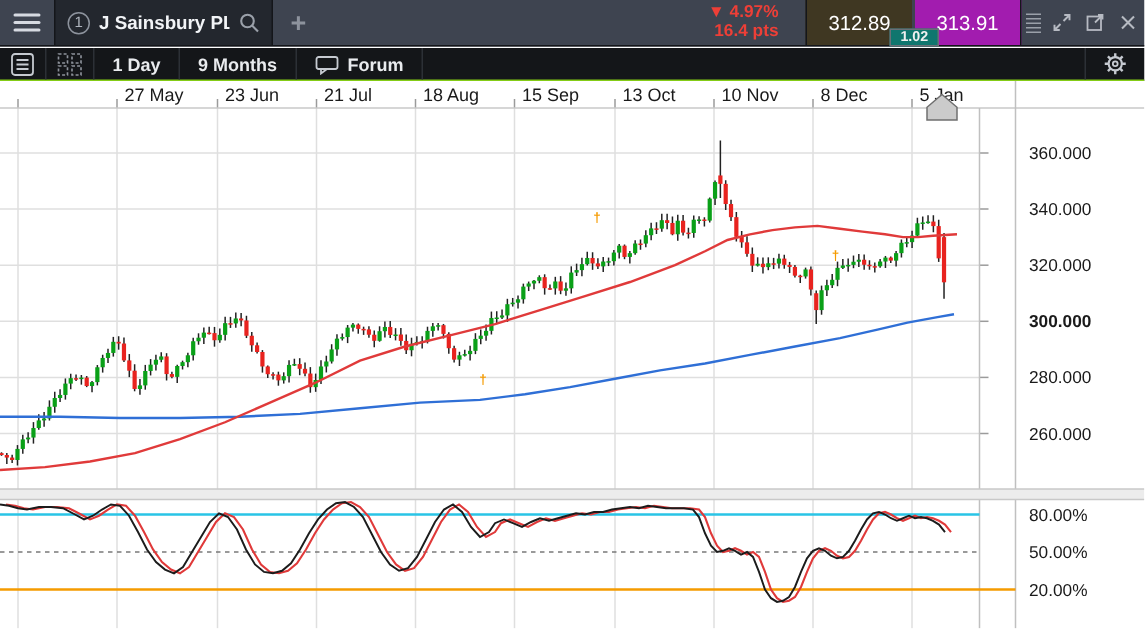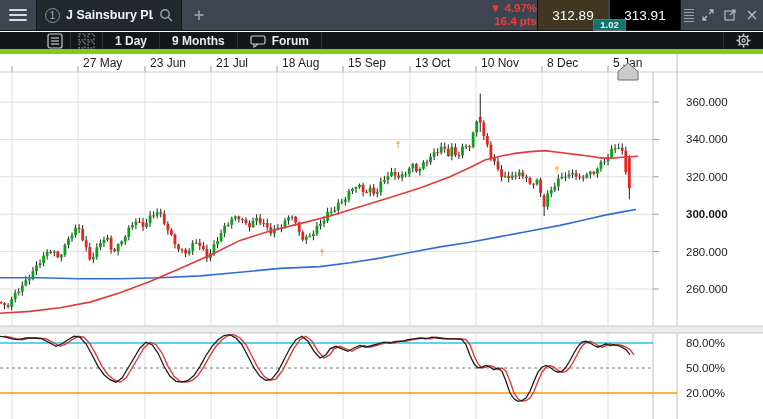--- a/index.html
+++ b/index.html
@@ -17,37 +17,37 @@
     padding:0 8px; border-right:1px solid #14161a; border-left:1px solid #14161a; cursor:pointer; }
   .tab-num { width:15px; height:15px; border:1px solid #8d939d; border-radius:50%;
     color:#aeb4bd; font-size:10px; line-height:13px; text-align:center; flex:none; }
   .tab-title { color:#f2f4f7; font-size:12.5px; font-weight:bold; white-space:nowrap;
     overflow:hidden; flex:1; }
   .tab svg { flex:none; }
   .addtab { width:34px; display:flex; align-items:center; justify-content:center;
     color:#8d939d; font-size:18px; font-weight:bold; cursor:pointer; }
   .tb-spacer { flex:1; }
   .change { display:flex; flex-direction:column; align-items:flex-end; justify-content:center;
-    padding-right:0; line-height:13px; }
+    padding-right:18px; line-height:13px; }
   .change .pct, .change .pts { color:#ee3f37; font-size:11.5px; font-weight:bold; }
   .pricebox { width:71px; display:flex; align-items:center; justify-content:center;
     color:#fff; font-size:13.5px; font-weight:normal; cursor:pointer; }
   .sell { background:#3f3722; border-left:1px solid #14161a; }
-  .buy  { background:#000000; margin-left:2px; border-right:1px solid #14161a; }
+  .buy  { background:#a21caf; margin-left:2px; border-right:1px solid #14161a; }
   .spread { position:absolute; left:593px; top:19px; width:33px; height:12px;
     background:#0f766e; border:1px solid #6a6f77; color:#f0f0f0; font-size:9.5px;
     font-weight:bold; text-align:center; line-height:10px; z-index:5; }
   .grip { width:16px; display:flex; flex-direction:column; justify-content:center; gap:2px;
     padding:0 3px; cursor:pointer; }
   .grip div { height:1px; background:#9aa0a9; }
   .tb-icon { width:22px; display:flex; align-items:center; justify-content:center; cursor:pointer; }
 
   
   .toolbar { position:absolute; left:0; top:32px; width:763px; height:22px;
-    background:#141619; display:flex; align-items:stretch; border-bottom:5px solid #84cc16;padding-left:40px; }
+    background:#141619; display:flex; align-items:stretch; border-bottom:1px solid #84cc16; }
   .seg { display:flex; align-items:center; gap:6px; padding:0 12px;
     border-right:1px solid #2c3036; color:#e9ebee; font-size:12px; font-weight:bold;
     white-space:nowrap; cursor:pointer; }
   .seg.iconbtn { padding:0 7px; }
   .tool-spacer { flex:1; }
   .gearseg { border-right:none; border-left:1px solid #2c3036; }
 
   
   .chartwrap { position:absolute; left:0; top:54px; width:761px; height:365px; background:#fff; }
   svg text { font-family:"Liberation Sans","DejaVu Sans",sans-serif; }

